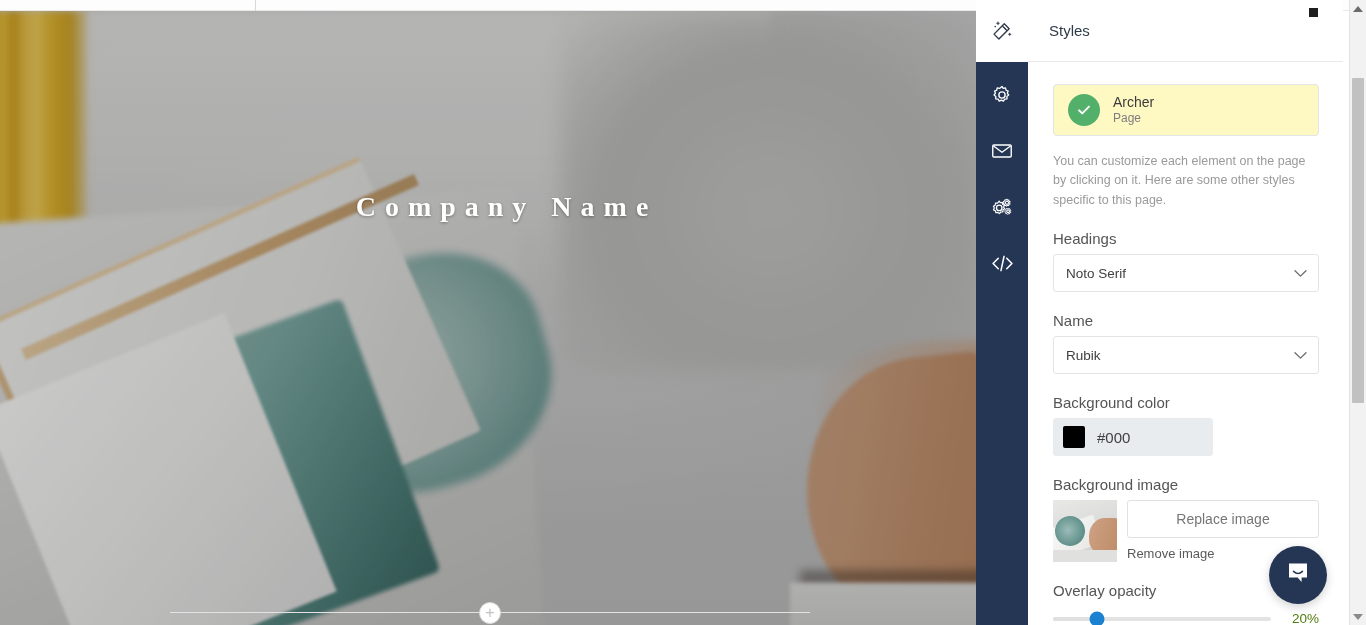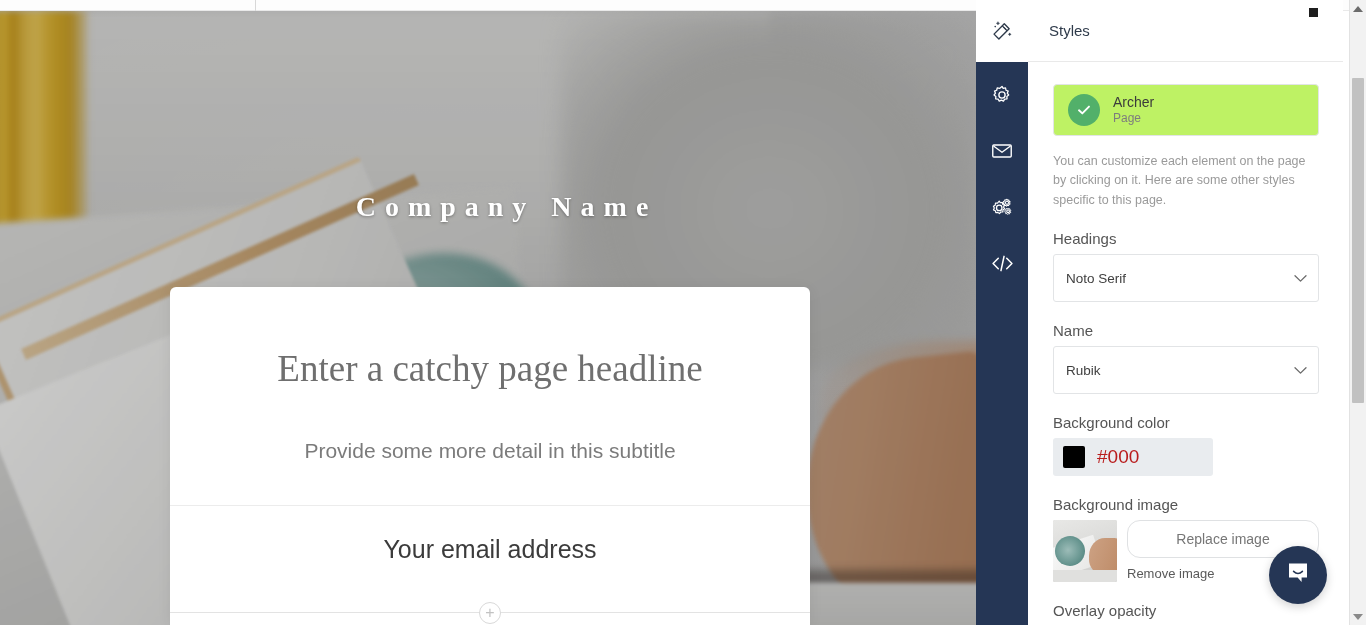--- a/index.html
+++ b/index.html
@@ -306,21 +306,21 @@
     padding: 22px 24px 0 24px;
     background: #ffffff;
   }
 
   .page-badge {
     display: flex; align-items: center;
     height: 52px;
     border: 1px solid #e2e4e6;
     border-radius: 4px;
     padding: 0 14px;
-    background: #bef264;
+    background: #fef9c3;
   }
   .check-circle {
     width: 32px; height: 32px; border-radius: 50%;
     background: #52b06a;
     display: flex; align-items: center; justify-content: center;
     flex: 0 0 auto;
   }
   .badge-text { margin-left: 13px; line-height: 1.25; }
   .badge-title { font-size: 14px; color: #3b3b3b; }
   .badge-sub { font-size: 12px; color: #7d7d7d; }
@@ -334,21 +334,21 @@
 
   .field-label {
     margin-top: 20px;
     font-size: 15px;
     color: #555555;
     margin-bottom: 7px;
   }
 
   .select-box {
     position: relative;
-    height: 48px;
+    height: 38px;
     border: 1px solid #e2e4e6;
     border-radius: 3px;
     background: #fff;
     display: flex; align-items: center;
     padding: 0 12px;
     font-size: 13.5px;
     color: #3f3f3f;
     cursor: pointer;
   }
   .select-caret {
@@ -366,22 +366,22 @@
     cursor: pointer;
   }
   .color-swatch {
     width: 22px; height: 22px;
     background: #000;
     border-radius: 2px;
     flex: 0 0 auto;
   }
   .color-hex {
     margin-left: 12px;
-    font-size: 19px;
-    color: #b91c1c;
+    font-size: 15px;
+    color: #404040;
   }
 
   .bgimage-row { display: flex; align-items: flex-start; margin-top: 6px; }
   .bg-thumb {
     width: 64px; height: 62px;
     flex: 0 0 auto;
     border-radius: 2px;
     overflow: hidden;
     position: relative;
     background: #d7d7d5;
@@ -411,21 +411,21 @@
   }
   .bg-thumb .t-bottom {
     position: absolute; bottom: 0; left: 0; right: 0; height: 12px;
     background: #e0e0de;
   }
 
   .bg-actions { margin-left: 10px; flex: 1; }
   .replace-btn {
     height: 38px;
     border: 1px solid #dfe1e3;
-    border-radius: 13px;
+    border-radius: 3px;
     background: #fff;
     display: flex; align-items: center; justify-content: center;
     font-size: 14px;
     color: #767676;
     cursor: pointer;
   }
   .remove-link {
     margin-top: 8px;
     font-size: 13px;
     color: #5a5a5a;
@@ -541,26 +541,20 @@
       <div class="photo-frame"></div>
       <div class="photo-arm-top"></div>
       <div class="photo-arm"></div>
       <div class="photo-arm-shadow"></div>
       <div class="photo-bottom-sheet"></div>
     </div>
     <div class="photo-overlay"></div>
 
     <div class="company-name">Company Name</div>
 
-    <div class="page-card">
-      <div class="headline">Enter a catchy page headline</div>
-      <div class="subtitle">Provide some more detail in this subtitle</div>
-      <div class="card-divider"></div>
-      <div class="email-label">Your email address</div>
-    </div>
 
     <div class="add-divider-wrap">
       <div class="add-divider-line"></div>
       <div class="add-plus">+</div>
     </div>
   </div>
 
   <div class="right-panel">
     <div class="panel-header">
       <div class="panel-title">Styles</div>

